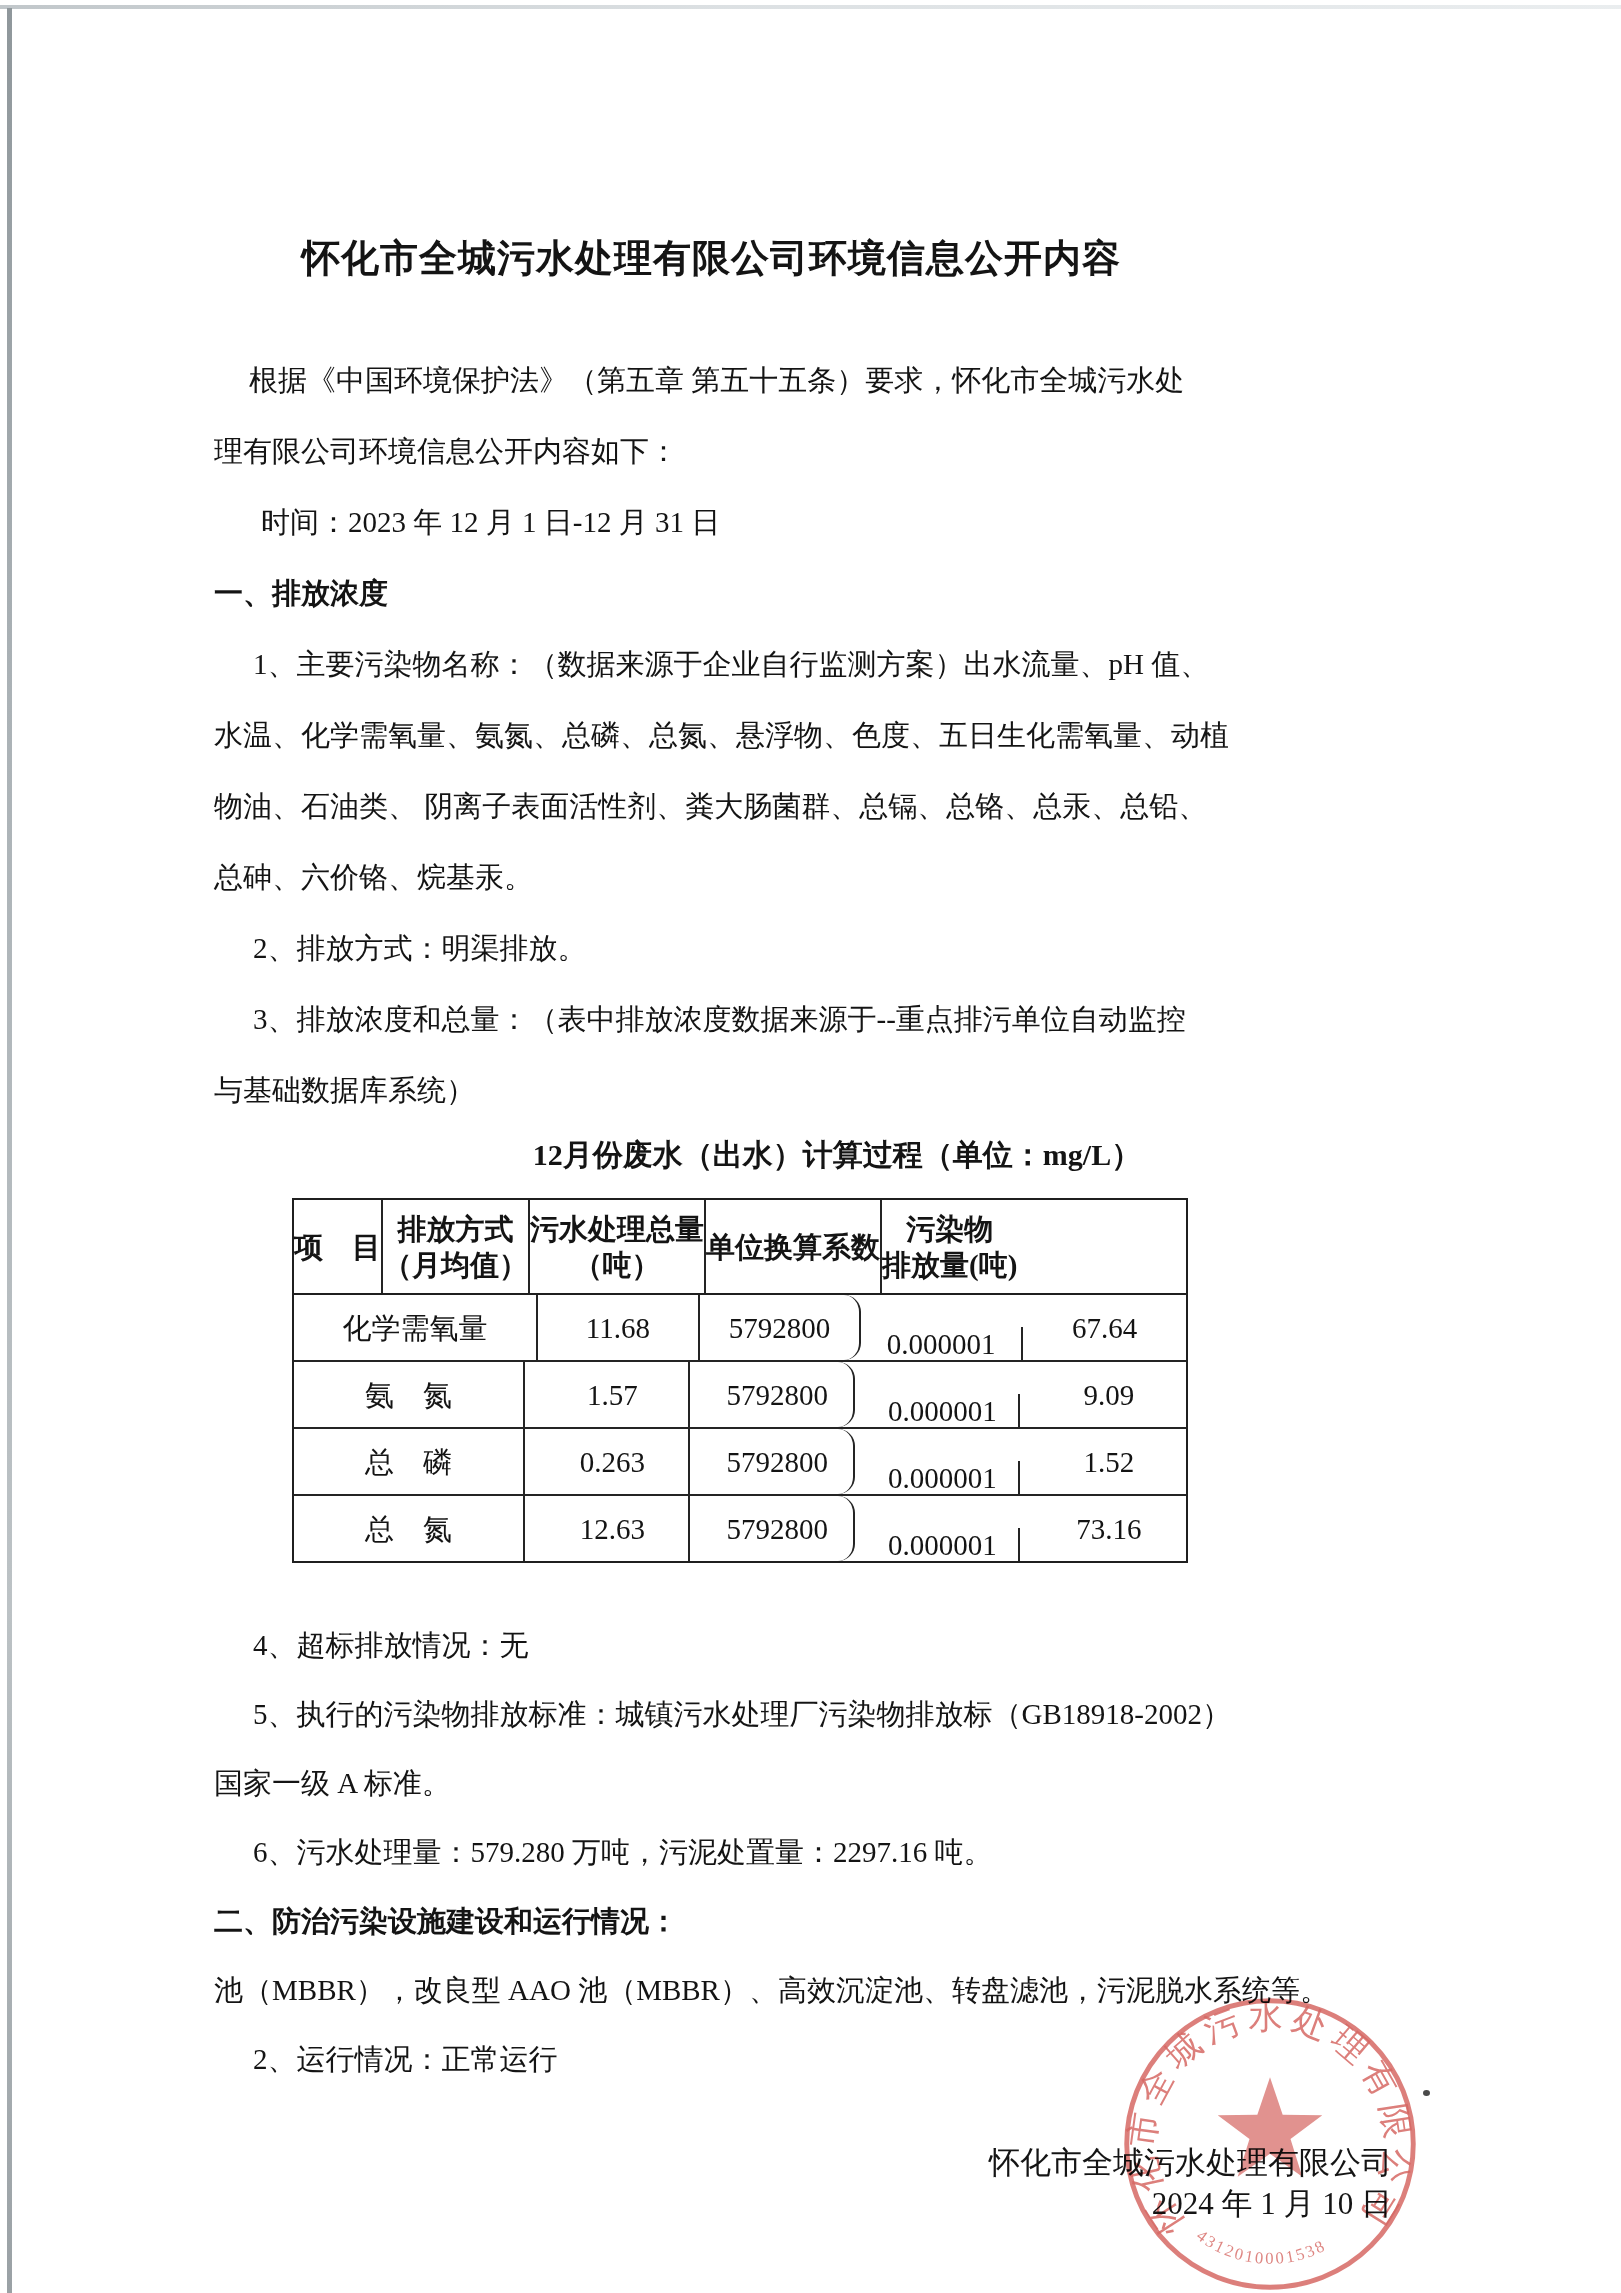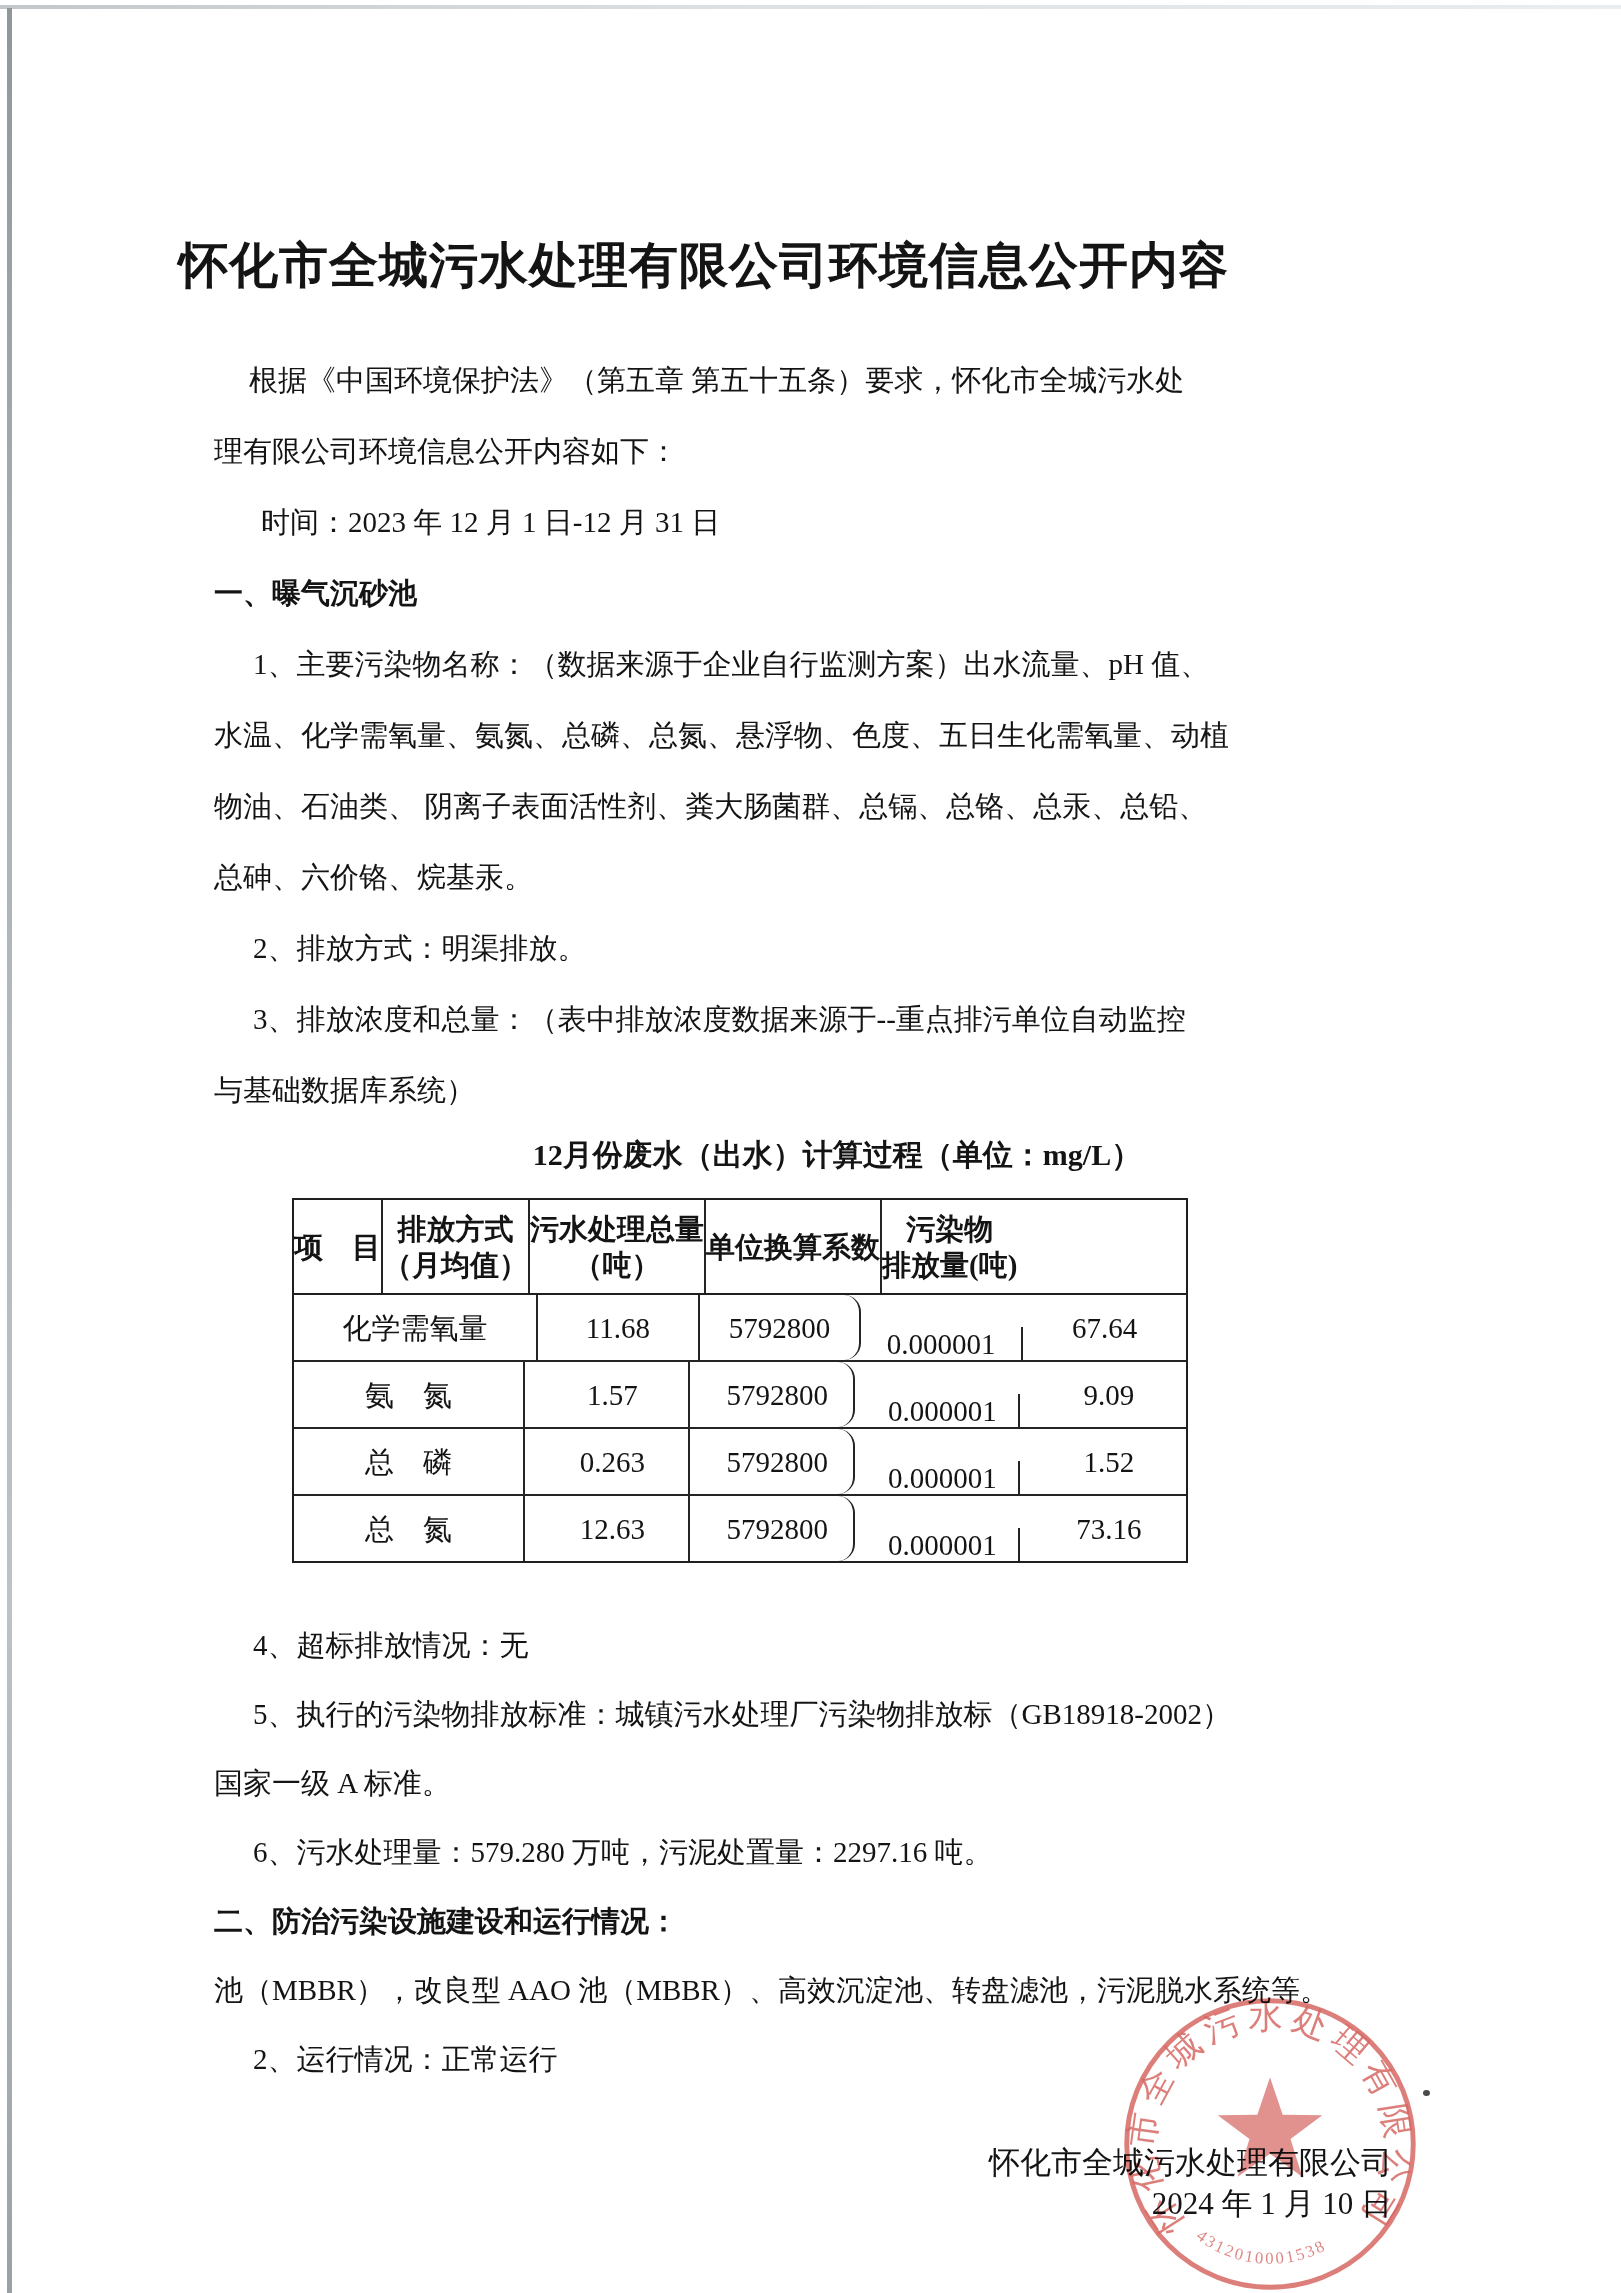--- a/index.html
+++ b/index.html
@@ -11,22 +11,22 @@
   }
   
   .edge-top  { position:absolute; left:0; top:4.9px; width:100%; height:3.9px;
                background:linear-gradient(90deg,#b6bdc1,#d6dbde 45%,#e6eaec); opacity:.85; }
   .edge-left { position:absolute; left:6.9px; top:7.8px; width:4.9px; height:2286px;
                background:linear-gradient(180deg,#8f979b,#abb2b6 30%,#bcc2c5 70%,#9aa1a5); }
   .ink-speck { position:absolute; left:1423px; top:2090px; width:6.9px; height:5.9px;
                background:#4a4a4a; border-radius:50%; }
 
   .doc-title {
-    position:absolute; left:179px; top:233px; width:956px;
-    font-size:49px; font-weight:700; letter-spacing:1px;
+    position:absolute; left:165px; top:233px; width:956px;
+    font-size:38px; font-weight:700; letter-spacing:1px;
     text-align:right; white-space:nowrap;
   }
   .flow { position:absolute; left:214px; width:1029px; font-size:29px; }
   .flow1 { top:345px; }
   .flow2 { top:1611px; }
   .flow1 .line { height:71px; line-height:71px; white-space:pre; }
   .flow2 .line { height:69px;   line-height:69px;   white-space:pre; }
 
   .table-title {
     position:absolute; left:296px; top:1135px; width:1082px;
@@ -66,21 +66,21 @@
   <div class="edge-top"></div>
   <div class="edge-left"></div>
 
   <div class="doc-title">怀化市全城污水处理有限公司环境信息公开内容</div>
 
   <div class="flow flow1">
 
   <div class="line" style="padding-left: 35px;">根据《中国环境保护法》（第五章 第五十五条）要求，怀化市全城污水处</div>
       <div class="line" style="padding-left: 0px;">理有限公司环境信息公开内容如下：</div>
       <div class="line" style="padding-left: 47px;">时间：2023 年 12 月 1 日-12 月 31 日</div>
-      <div class="line" style="padding-left: 0px; font-weight: 700;">一、曝气沉砂池</div>
+      <div class="line" style="padding-left: 0px; font-weight: 700;">一、排放浓度</div>
       <div class="line" style="padding-left: 39px;">1、主要污染物名称：（数据来源于企业自行监测方案）出水流量、pH 值、</div>
       <div class="line" style="padding-left: 0px;">水温、化学需氧量、氨氮、总磷、总氮、悬浮物、色度、五日生化需氧量、动植</div>
       <div class="line" style="padding-left: 0px;">物油、石油类、 阴离子表面活性剂、粪大肠菌群、总镉、总铬、总汞、总铅、</div>
       <div class="line" style="padding-left: 0px;">总砷、六价铬、烷基汞。</div>
       <div class="line" style="padding-left: 39px;">2、排放方式：明渠排放。</div>
       <div class="line" style="padding-left: 39px;">3、排放浓度和总量：（表中排放浓度数据来源于--重点排污单位自动监控</div>
       <div class="line" style="padding-left: 0px;">与基础数据库系统）</div>
     </div>
 
   <div class="table-title">12月份废水（出水）计算过程（单位：mg/L）</div>

